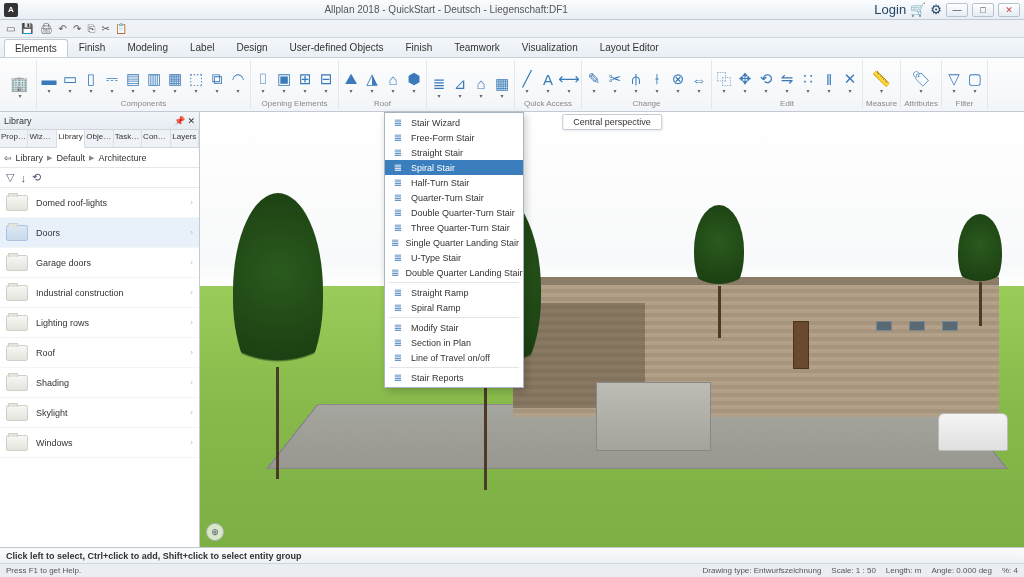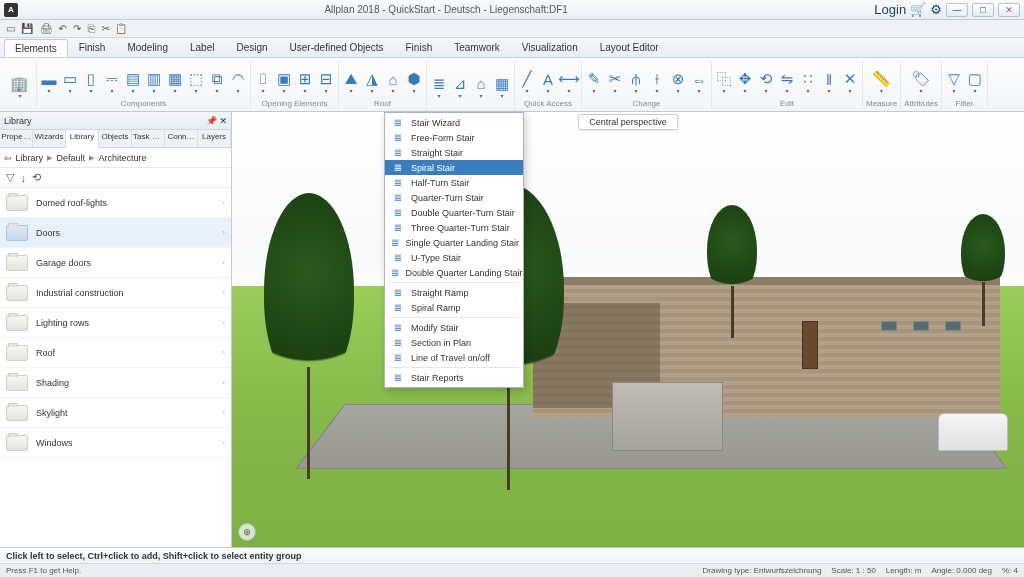--- a/index.html
+++ b/index.html
@@ -31,21 +31,21 @@
 .rbtn { width:18px; height:30px; display:flex; flex-direction:column; align-items:center; justify-content:center; cursor:pointer; border:1px solid transparent; border-radius:3px; position:relative; }
 .rbtn.big { width:26px; }
 .rbtn .ico { font-size:15px; color:#3a7ab8; }
 .rbtn .dd { position:absolute; bottom:-1px; font-size:6px; color:#666; }
 .rgroup .lbl { font-size:8px; color:#888; white-space:nowrap; padding:1px 0; }
 
 
 .main { display:flex; height: calc(577px - 20px - 18px - 20px - 54px - 16px - 14px); }
 
 
-.lib { width: 232px; background:#fff; border-right:1px solid #c2cbd4; display:flex; flex-direction:column; }
+.lib { width: 200px; background:#fff; border-right:1px solid #c2cbd4; display:flex; flex-direction:column; }
 .lib-header { height:18px; background:linear-gradient(#f2f6fa,#e6ecf2); border-bottom:1px solid #d0d6dc; display:flex; align-items:center; padding:0 4px; font-size:9px; }
 .lib-header .x { margin-left:auto; display:flex; gap:2px; }
 .lib-header .x span { cursor:pointer; font-size:9px; }
 .lib-tabs { display:flex; height:18px; background:#eef2f6; border-bottom:1px solid #d0d6dc; }
 .lib-tabs .lt { flex:1; min-width:0; font-size:8px; padding:2px 1px; border-right:1px solid #d8dee4; cursor:pointer; overflow:hidden; text-overflow:ellipsis; white-space:nowrap; text-align:center; }
 .lib-tabs .lt.sel { background:#fff; border-bottom:1px solid #fff; margin-bottom:-1px; }
 .lib-crumb { height:20px; border-bottom:1px solid #e4e8ec; display:flex; align-items:center; padding:0 4px; gap:4px; font-size:9px; }
 .lib-crumb span { cursor:pointer; }
 .lib-crumb .arr { color:#888; font-size:7px; }
 .lib-tools { height:20px; display:flex; align-items:center; gap:6px; padding:0 6px; border-bottom:1px solid #e8ecf0; }

